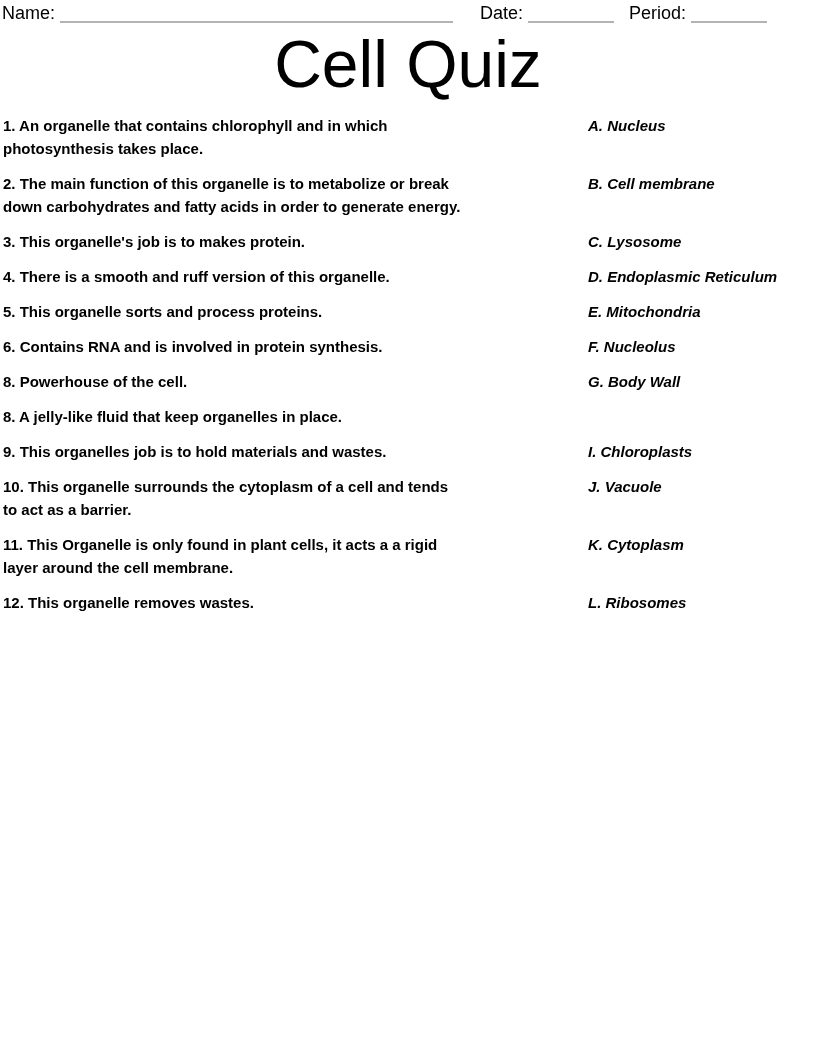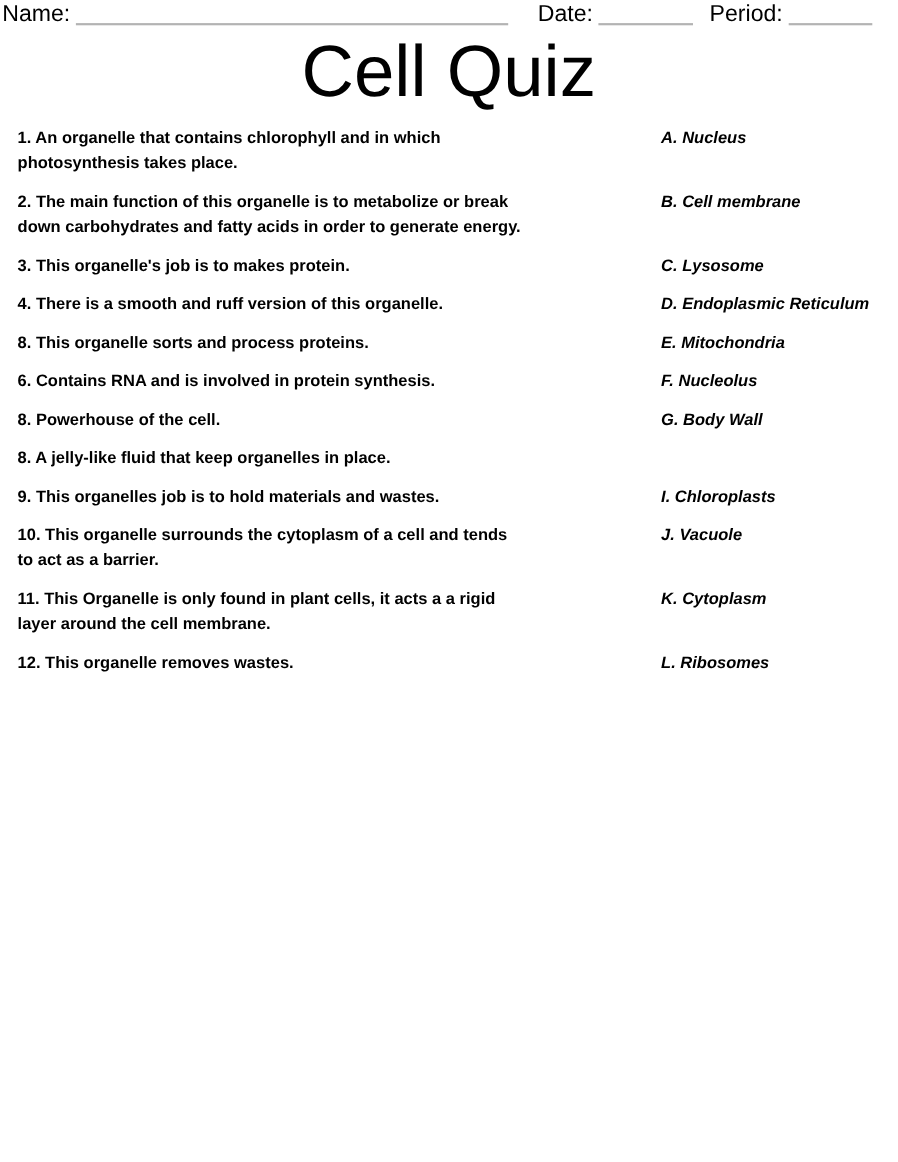--- a/index.html
+++ b/index.html
@@ -11,21 +11,21 @@
     color: #000000;
     font-family: "Liberation Sans", sans-serif;
     overflow: hidden;
     box-sizing: border-box;
   }
   
   .header-row {
     display: flex;
     align-items: flex-end;
     padding: 3px 41px 0 2px;
-    font-size: 21px;
+    font-size: 18px;
     line-height: 20px;
   }
   .field { display: flex; align-items: flex-end; white-space: nowrap; }
   .blank-line {
     display: inline-block;
     border-bottom: 2px solid #b3b3b3;
     height: 15px;
     margin-left: 5px;
   }
   .blank-name   { width: 393px; }
@@ -36,21 +36,21 @@
   
   .title {
     margin: 5px 0 0 0;
     text-align: center;
     font-size: 66px;
     line-height: 72px;
     font-weight: 400;
     letter-spacing: 0px;
   }
   
-  .quiz { padding: 14px 0 0 16px; }
+  .quiz { padding: 14px 0 0 3px; }
   .quiz-row {
     display: flex;
     align-items: flex-start;
     margin-bottom: 12px;
     font-size: 15px;
     line-height: 23px;
     font-weight: 700;
   }
   .question {
     width: 585px;
@@ -98,21 +98,21 @@
       <div class="question">3. This organelle's job is to makes protein.</div>
       <div class="answer">C. Lysosome</div>
     </div>
 
     <div class="quiz-row">
       <div class="question">4. There is a smooth and ruff version of this organelle.</div>
       <div class="answer">D. Endoplasmic Reticulum</div>
     </div>
 
     <div class="quiz-row">
-      <div class="question">8. This organelle sorts and process proteins.</div>
+      <div class="question">5. This organelle sorts and process proteins.</div>
       <div class="answer">E. Mitochondria</div>
     </div>
 
     <div class="quiz-row">
       <div class="question">6. Contains RNA and is involved in protein synthesis.</div>
       <div class="answer">F. Nucleolus</div>
     </div>
 
     <div class="quiz-row">
       <div class="question">8. Powerhouse of the cell.</div>

